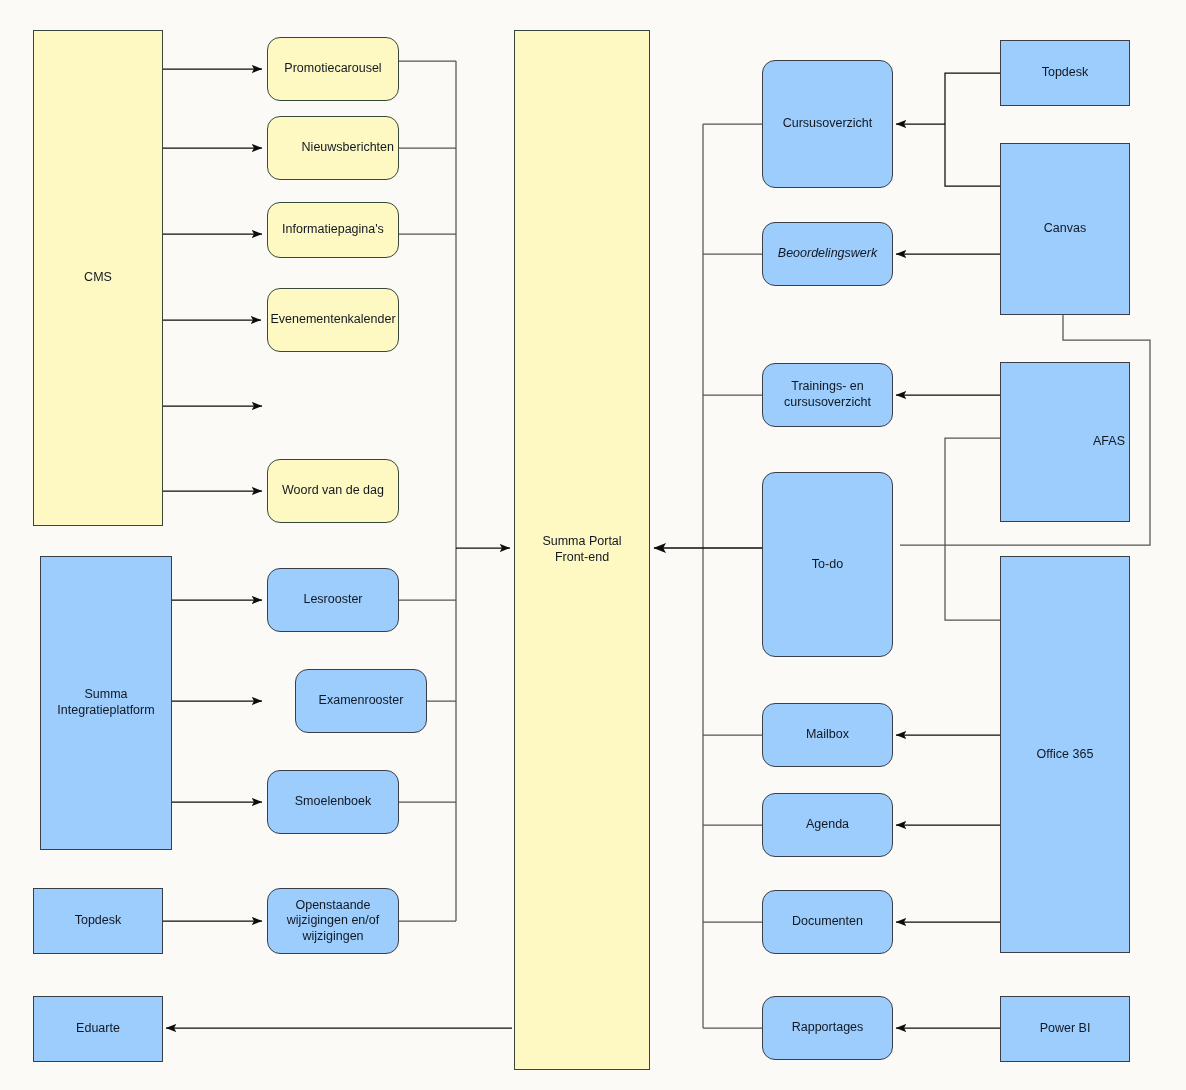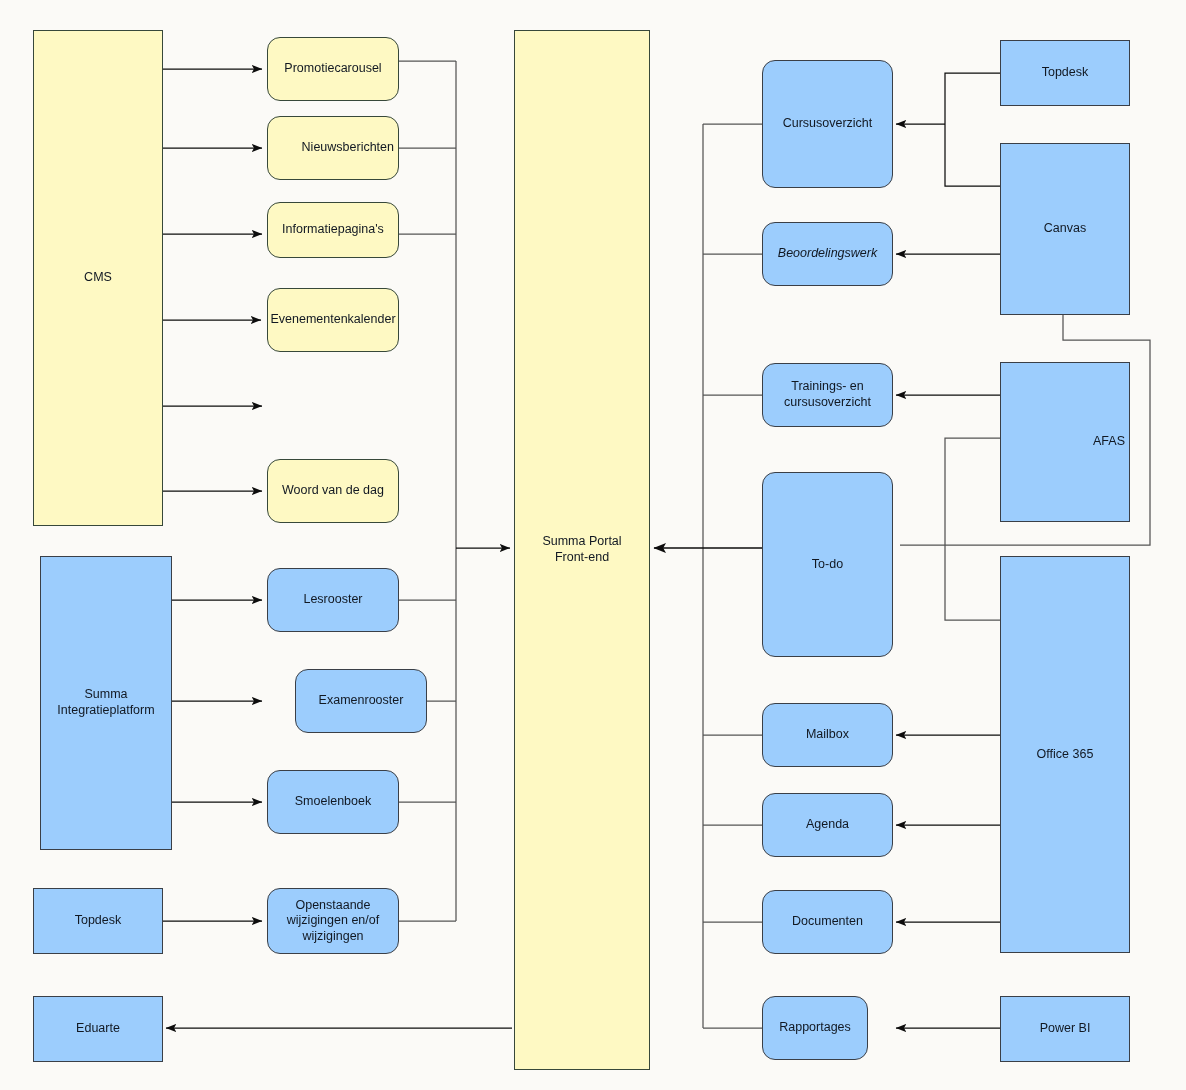--- a/index.html
+++ b/index.html
@@ -188,21 +188,21 @@
   </div>
   <div class="node rounded" style="left:762px;top:703px;width:131px;height:64px;">
     <span class="lbl">Mailbox</span>
   </div>
   <div class="node rounded" style="left:762px;top:793px;width:131px;height:64px;">
     <span class="lbl">Agenda</span>
   </div>
   <div class="node rounded" style="left:762px;top:890px;width:131px;height:64px;">
     <span class="lbl">Documenten</span>
   </div>
-  <div class="node rounded" style="left:762px;top:996px;width:106px;height:64px;">
+  <div class="node rounded" style="left:762px;top:996px;width:131px;height:64px;">
     <span class="lbl">Rapportages</span>
   </div>
 
   <div class="node" style="left:1000px;top:40px;width:130px;height:66px;">
     <span class="lbl">Topdesk</span>
   </div>
   <div class="node" style="left:1000px;top:143px;width:130px;height:172px;">
     <span class="lbl">Canvas</span>
   </div>
   <div class="node" style="left:1000px;top:362px;width:130px;height:160px;justify-content:flex-end;">

